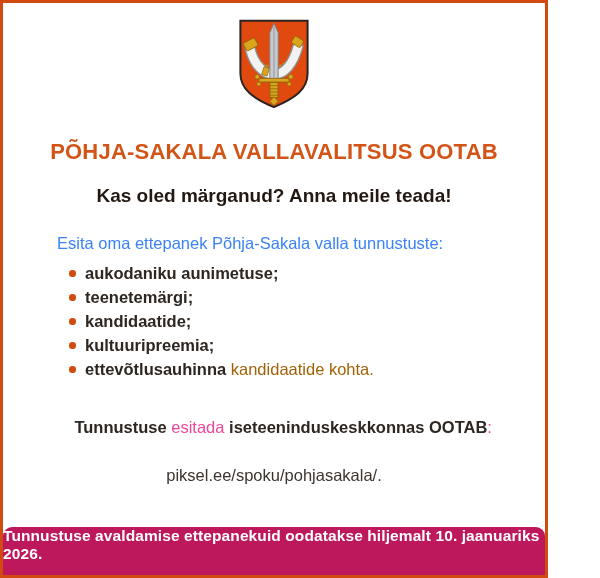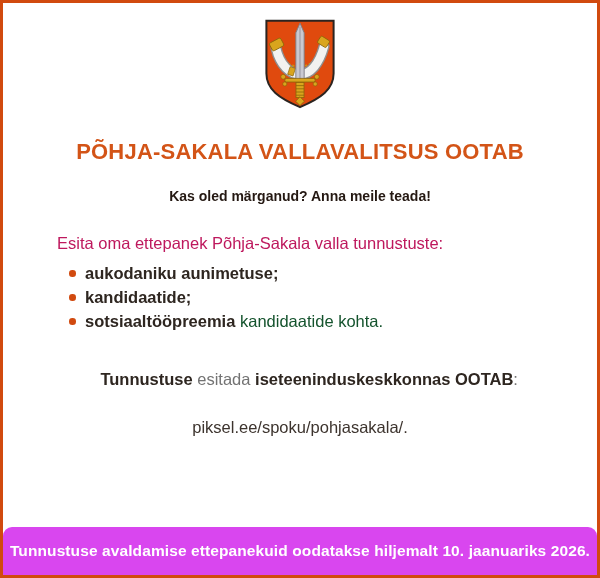--- a/index.html
+++ b/index.html
@@ -1,18 +1,18 @@
 <!DOCTYPE html>
 <html><head>
 <meta charset="utf-8">
 <style>
   html,body { margin:0; padding:0; background:#ffffff; }
   .page {
     position: relative;
-    width: 600px; height: 578px;
+    width: 548px; height: 578px;
     box-sizing: border-box;
     border: 3px solid #D14A0F;
     background: #ffffff;
     overflow: hidden;
     font-family: "Liberation Sans", "DejaVu Sans", sans-serif;
   }
   .crest-wrap { text-align: center; margin-top: 13px; height: 96px; }
   .crest-wrap svg { width: 80px; height: 96px; }
   .title {
     margin-top: 24px;
@@ -21,26 +21,26 @@
     font-weight: bold;
     font-size: 22px;
     line-height: 32px;
     letter-spacing: 0.2px;
   }
   .subtitle {
     margin-top: 15px;
     text-align: center;
     color: #241812;
     font-weight: bold;
-    font-size: 14px;
+    font-size: 19px;
     line-height: 26px;
   }
   .intro {
     margin: 24px 0 8px 54px;
-    color: #be185d;
+    color: #3b82f6;
     font-size: 16.5px;
     line-height: 20px;
   }
   ul.awards {
     list-style: none;
     margin: 7px 9px 0 54px;
     padding: 0;
     color: #2E2620;
     font-size: 16.5px;
   }
@@ -52,40 +52,39 @@
   }
   ul.awards li::before {
     content: "";
     position: absolute;
     left: 12px; top: 9px;
     width: 6.5px; height: 6.5px;
     border-radius: 50%;
     background: #D14A0F;
   }
   ul.awards li .b { font-weight: bold; }
-  ul.awards li .r { font-weight: normal; color: #14532d; }
+  ul.awards li .r { font-weight: normal; color: #a16207; }
   .submission {
     margin-top: 10px;
     text-align: center;
     color: #2E2620;
     font-size: 16.5px;
     line-height: 24px;
     white-space: pre-wrap;
   }
   .submission .b { font-weight: bold; }
-  .submission .r { font-weight: normal; color: #737373; }
+  .submission .r { font-weight: normal; color: #ec4899; }
   .submission .url { display: block; font-weight: normal; color: #3D342E; }
   .footer-bar {
     position: absolute;
     left: 0; right: 0; bottom: 0;
     height: 48px;
-    background: #d946ef;
+    background: #be185d;
     border-radius: 9px 9px 0 0;
     display: flex;
-    align-items: center;
     justify-content: center;
   }
   .footer-bar .footer-text {
     color: #ffffff;
     font-weight: bold;
     font-size: 15.5px;
     letter-spacing: 0.1px;
   }
 </style>
 </head>
@@ -129,22 +128,24 @@
   <div class="title">
     <div>PÕHJA-SAKALA VALLAVALITSUS OOTAB</div>
   </div>
 
   <div class="subtitle">Kas oled märganud? Anna meile teada!</div>
 
   <div class="intro">Esita oma ettepanek Põhja-Sakala valla tunnustuste:</div>
 
   <ul class="awards">
     <li><span class="b">aukodaniku aunimetuse;</span><span class="r"></span></li>
+    <li><span class="b">teenetemärgi;</span><span class="r"></span></li>
     <li><span class="b">kandidaatide;</span><span class="r"></span></li>
-    <li><span class="b">sotsiaaltööpreemia</span><span class="r"> kandidaatide kohta.</span></li>
+    <li><span class="b">kultuuripreemia;</span><span class="r"></span></li>
+    <li><span class="b">ettevõtlusauhinna</span><span class="r"> kandidaatide kohta.</span></li>
   </ul>
 
   <div class="submission">
     <span class="b">Tunnustuse</span><span class="r"> esitada </span><span class="b">iseteeninduskeskkonnas OOTAB</span><span class="r">:</span>
     <span class="url">piksel.ee/spoku/pohjasakala/.</span>
   </div>
 
   <div class="footer-bar">
     <span class="footer-text">Tunnustuse avaldamise ettepanekuid oodatakse hiljemalt 10. jaanuariks 2026.</span>
   </div>

